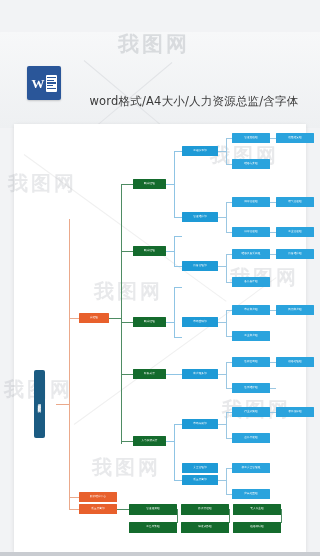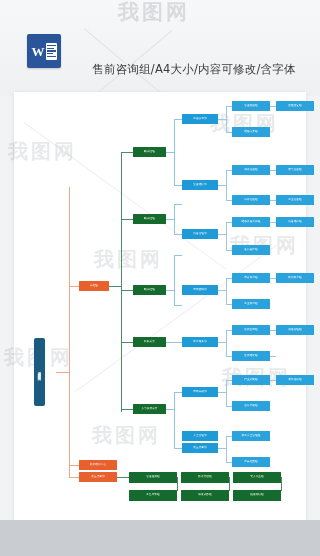--- a/index.html
+++ b/index.html
@@ -1,21 +1,21 @@
 <!DOCTYPE html>
 <html><head>
 <meta charset="utf-8">
 <style>
   html,body{margin:0;padding:0;}
   body{
     width:320px;height:556px;overflow:hidden;
     font-family:"DejaVu Sans","Liberation Sans",sans-serif;
     background:#f2f3f5;position:relative;
   }
-  .page{position:absolute;inset:0;}
+  .page{position:absolute;inset:0;margin-top:32px;}
 
   
   .hdr{
     position:absolute;left:0;top:0;width:320px;height:96px;
     background:linear-gradient(180deg,#f7f8f9 0%,#eef0f2 100%);
     overflow:hidden;
   }
   .hdr-diag{
     position:absolute;width:260px;height:1px;background:#e2e4e7;
     transform:rotate(40deg);transform-origin:left center;
@@ -115,21 +115,21 @@
         <span class="w-doc">
           <i></i>
             <i></i>
             <i></i>
             <i></i>
             <i></i>
         </span>
       </div>
     </div>
 
-    <div class="hdr-sub">售前咨询组/A4大小/内容可修改/含字体</div>
+    <div class="hdr-sub">word格式/A4大小/人力资源总监/含字体</div>
   </div>
 
   <div class="sheet">
 
     <div class="sheet-diag" style="left:10px;top:30px;width:250px;transform:rotate(36deg);transform-origin:left center;"></div>
     <div class="sheet-diag" style="left:60px;top:300px;width:250px;transform:rotate(-36deg);transform-origin:left center;"></div>
 
     <div class="wm wm-l" style="left:-6px;top:46px;">我图网</div>
     <div class="wm wm-l" style="left:196px;top:18px;">我图网</div>
     <div class="wm wm-l" style="left:80px;top:154px;">我图网</div>

